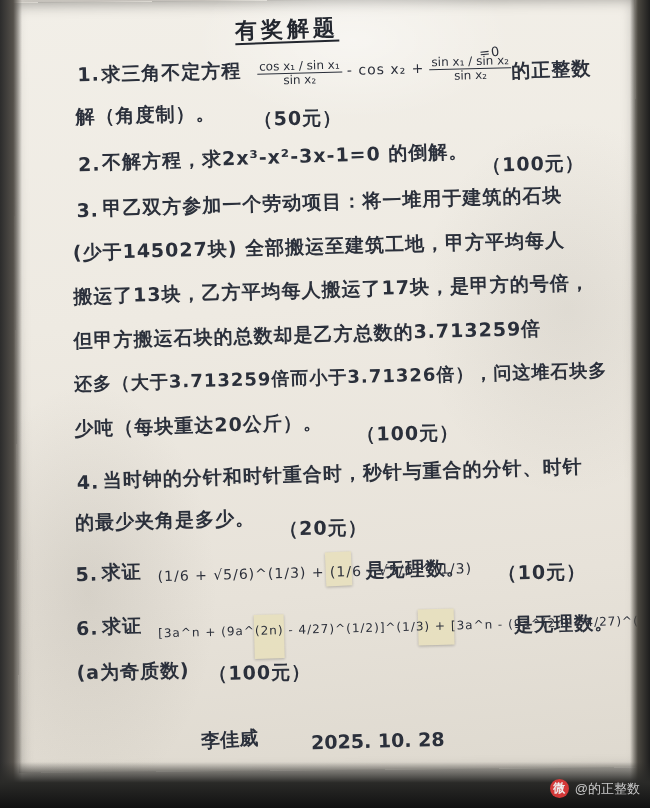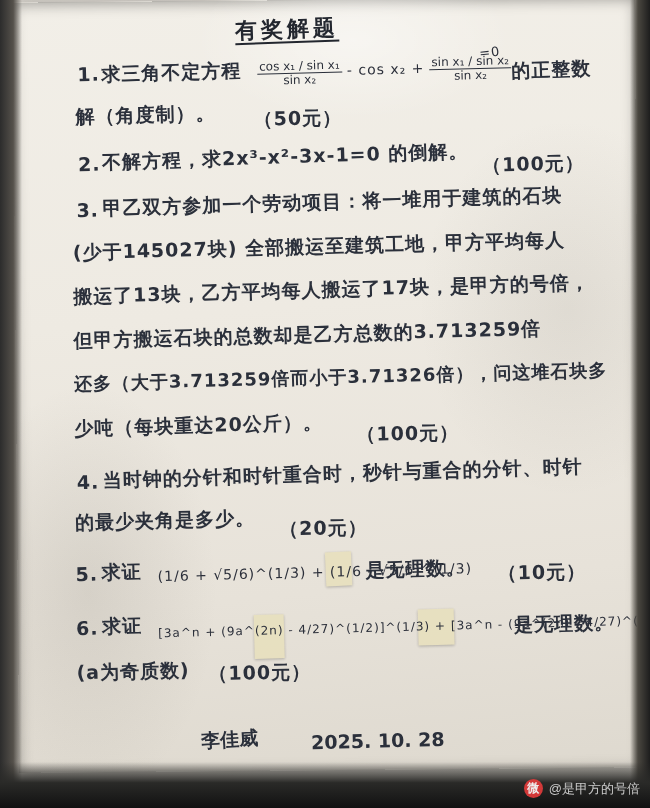--- a/index.html
+++ b/index.html
@@ -181,16 +181,16 @@
     <div class="sig" style="left:182px; top:726px; transform:rotate(-3deg);">李佳威</div>
     <div class="sig" style="left:292px; top:730px; font-weight:600; transform:rotate(-1deg);">2025. 10. 28</div>
   </div>
 
   <div id="edge-left"></div>
   <div id="edge-right"></div>
   <div id="edge-bottom"></div>
 
   <div id="watermark">
     <span id="wm-badge">微</span>
-    <span>@是甲方的号倍</span>
+    <span>@的正整数</span>
   </div>
 
 </div>
 
 </body></html>

